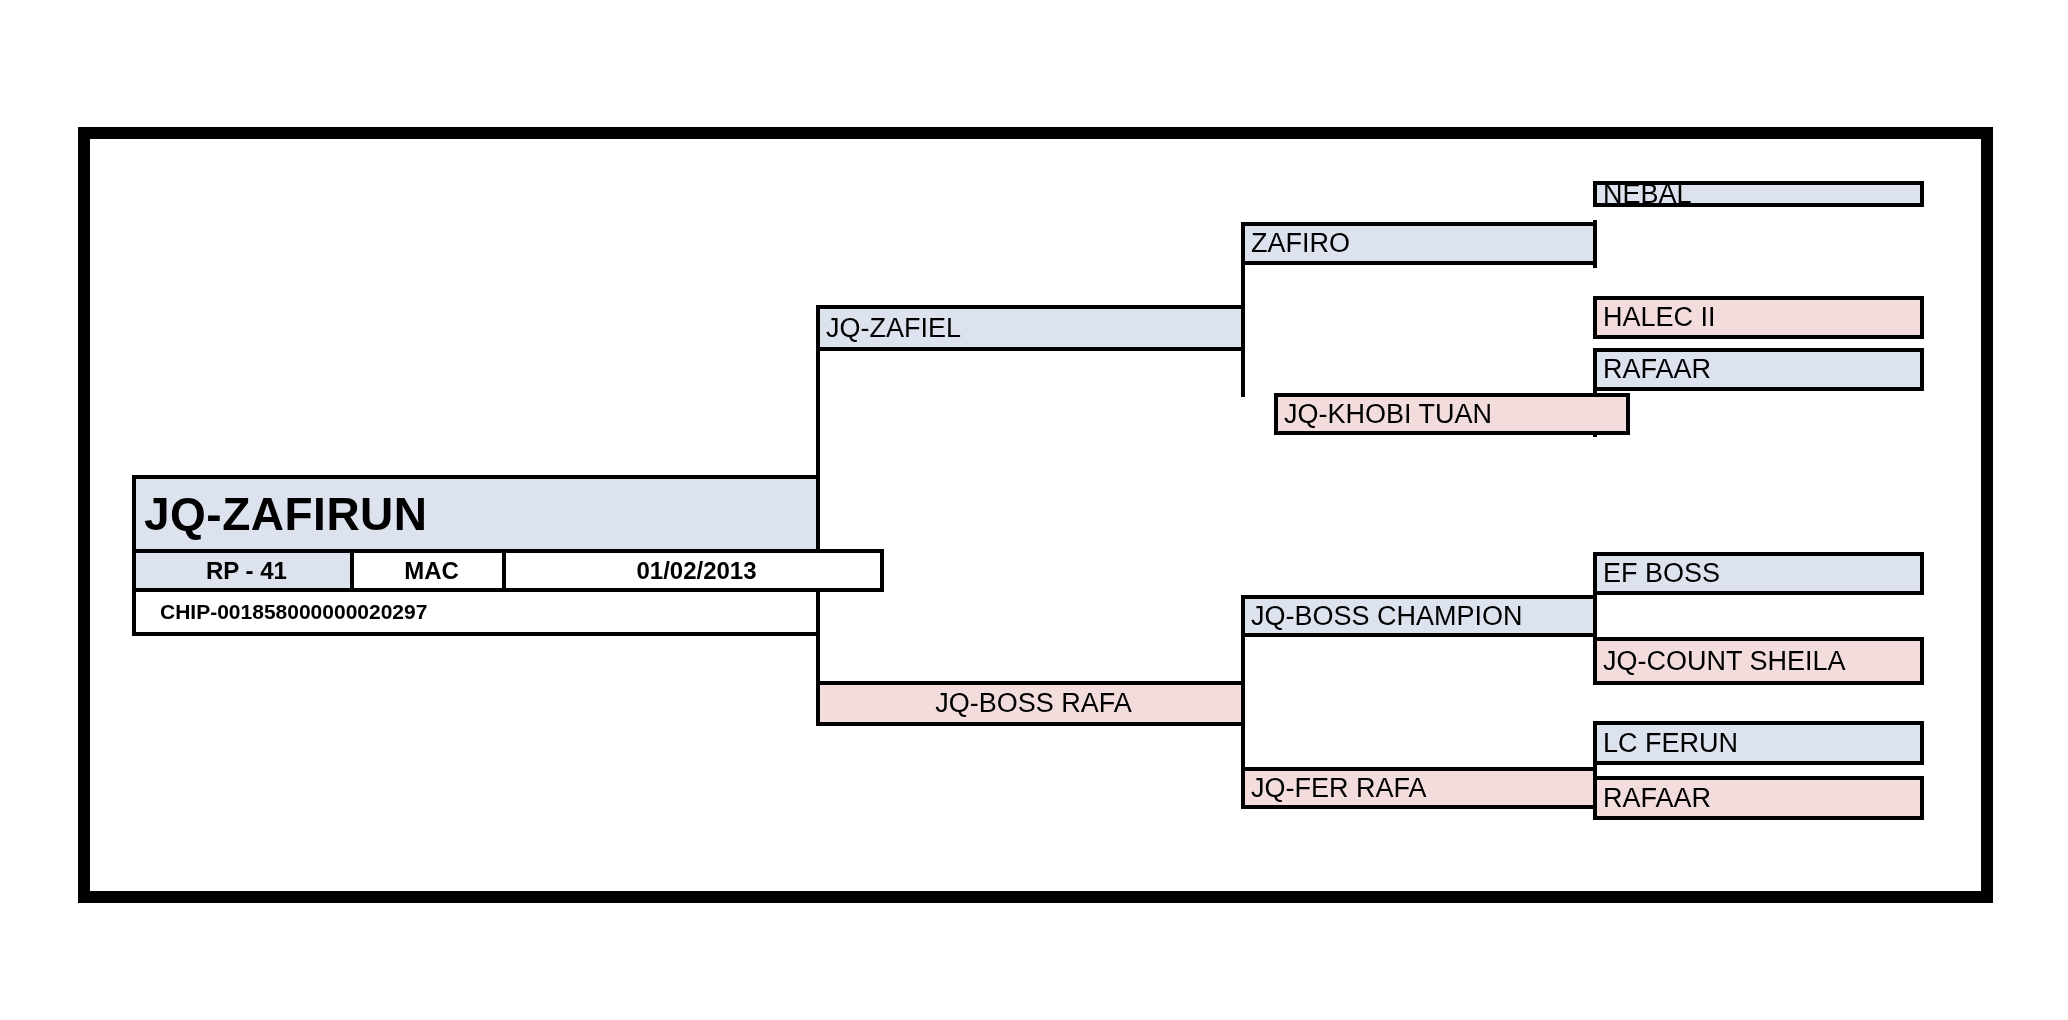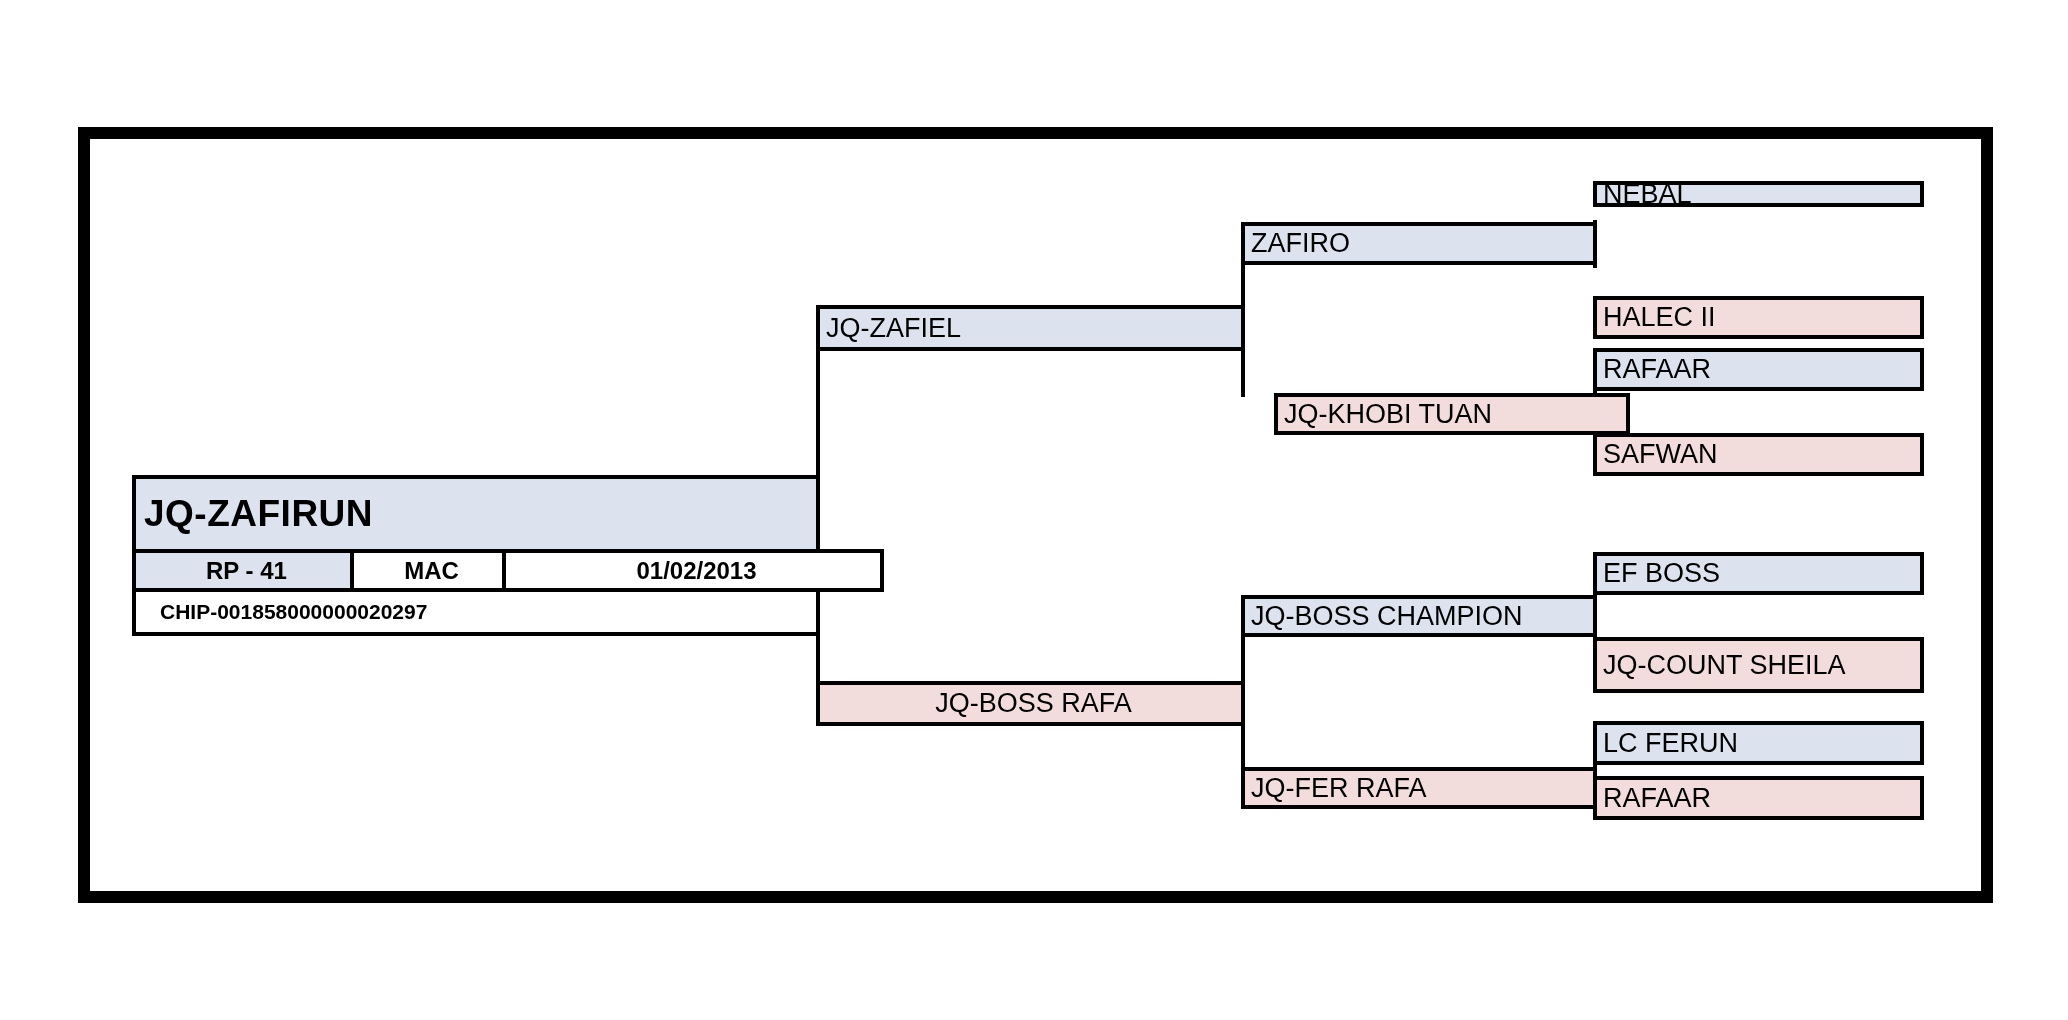--- a/index.html
+++ b/index.html
@@ -11,21 +11,21 @@
     position:absolute;left:78px;top:127px;width:1915px;height:776px;
     border:12px solid #000;box-sizing:border-box;background:#fff;
   }
   .pbox{
     position:absolute;border:4px solid #000;box-sizing:border-box;
     display:flex;align-items:center;padding-left:6px;
     font-size:27px;font-weight:400;white-space:nowrap;overflow:hidden;background:#fff;
   }
   .vline{position:absolute;width:4px;background:#000;}
   
-  .subject-title{font-size:37px;font-weight:700;padding-left:8px;letter-spacing:0.5px;}
+  .subject-title{font-size:46px;font-weight:700;padding-left:8px;letter-spacing:0.5px;}
   .subject-cell{justify-content:center;padding-left:7px;font-size:24px;font-weight:700;}
   .subject-chip{font-size:21px;font-weight:700;padding-left:24px;}
 </style>
 </head>
 <body>
 
 <div id="canvas">
 
   <div id="frame"></div>
 
@@ -75,27 +75,24 @@
 
   <div class="pbox male" style="left: 1593px; top: 181px; width: 331px; height: 26px; background: rgb(220, 227, 239);">
     <span>NEBAL</span>
   </div>
   <div class="pbox female" style="left: 1593px; top: 264px; width: 331px; height: 43px; background: rgb(242, 221, 220); margin-top: 32px;">
     <span>HALEC II</span>
   </div>
   <div class="pbox male" style="left: 1593px; top: 348px; width: 331px; height: 43px; background: rgb(220, 227, 239);">
     <span>RAFAAR</span>
   </div>
-  <div class="pbox female" style="left: 1593px; top: 433px; width: 331px; height: 43px; background: rgb(242, 221, 220);">
-    <span>SAFWAN</span>
-  </div>
   <div class="pbox male" style="left: 1593px; top: 552px; width: 331px; height: 43px; background: rgb(220, 227, 239);">
     <span>EF BOSS</span>
   </div>
-  <div class="pbox female" style="left: 1593px; top: 637px; width: 331px; height: 56px; background: rgb(242, 221, 220);">
+  <div class="pbox female" style="left: 1593px; top: 637px; width: 331px; height: 48px; background: rgb(242, 221, 220);">
     <span>JQ-COUNT SHEILA</span>
   </div>
   <div class="pbox male" style="left: 1593px; top: 721px; width: 331px; height: 44px; background: rgb(220, 227, 239);">
     <span>LC FERUN</span>
   </div>
   <div class="pbox female" style="left: 1593px; top: 776px; width: 331px; height: 44px; background: rgb(242, 221, 220);">
     <span>RAFAAR</span>
   </div>
 
 </div>

